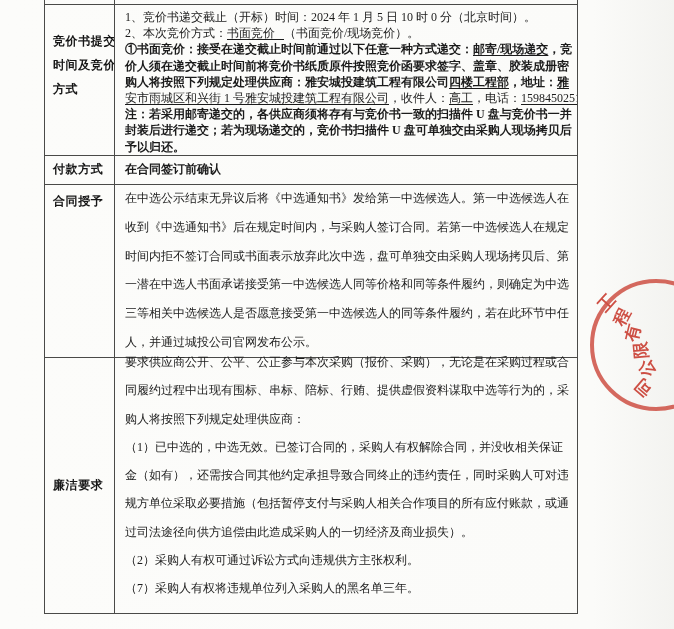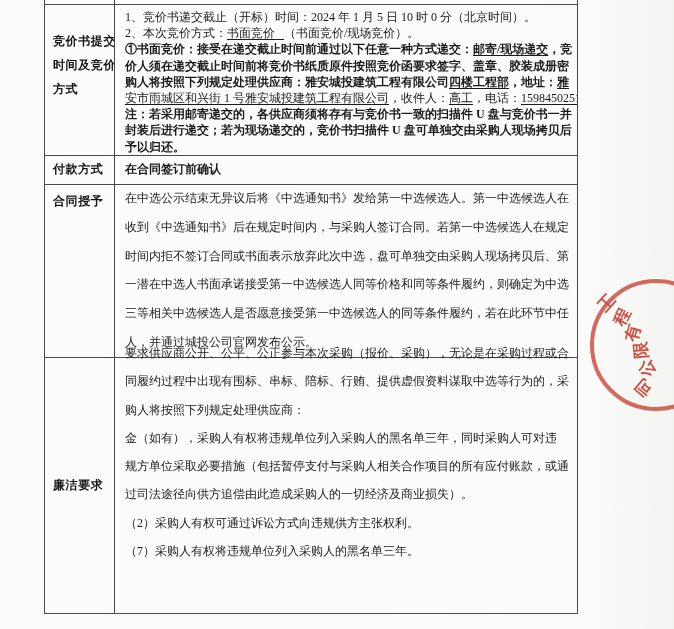--- a/index.html
+++ b/index.html
@@ -39,21 +39,21 @@
     padding-left:10px;box-sizing:border-box;
     color:#1b1b1b;
   }
   .lab-r1{top:4px;height:151px;padding-top:13px;line-height:24px;margin-top:12px;}
   .lab-r2{top:155px;height:29px;display:flex;align-items:center;}
   .lab-r3{top:184px;height:173px;padding-top:9px;}
   .lab-r4{top:357px;height:256px;display:flex;align-items:center;}
   .con-r1{top:4px;height:151px;padding-top:5px;line-height:16.2px;}
   .con-r2{top:155px;height:29px;display:flex;align-items:center;}
   .con-r3{top:184px;height:173px;line-height:28.8px;}
-  .con-r4{top:338px;height:256px;padding-top:1px;line-height:28.3px;}
+  .con-r4{top:347px;height:256px;padding-top:1px;line-height:28.3px;}
   .line{white-space:pre;}
   .seg-b{font-weight:700;margin-top:48px;}
   .seg-u{text-decoration:underline;text-underline-offset:2px;}
   .stamp-svg{position:absolute;left:582px;top:272px;opacity:0.88;}
 </style>
 </head>
 <body>
 
 <div class="page">
   <div class="doc-table">
@@ -104,21 +104,22 @@
         <div class="line"><span>人，并通过城投公司官网发布公示。</span></div>
       </div>
 
     <div class="cell label-cell lab-r4">
         <div class="line"><span>廉洁要求</span></div>
       </div>
     <div class="cell content-cell con-r4">
         <div class="line"><span>要求供应商公开、公平、公正参与本次采购（报价、采购），无论是在采购过程或合</span></div>
         <div class="line"><span>同履约过程中出现有围标、串标、陪标、行贿、提供虚假资料谋取中选等行为的，采</span></div>
         <div class="line"><span>购人将按照下列规定处理供应商：</span></div>
-        <div class="line"><span>金（如有），采购人有权将违规单位列入采购人的黑名单三年，同时采购人可对违</span></div>
+        <div class="line"><span>（1）已中选的，中选无效。已签订合同的，采购人有权解除合同，并没收相关保证</span></div>
+        <div class="line"><span>金（如有），还需按合同其他约定承担导致合同终止的违约责任，同时采购人可对违</span></div>
         <div class="line"><span>规方单位采取必要措施（包括暂停支付与采购人相关合作项目的所有应付账款，或通</span></div>
         <div class="line"><span>过司法途径向供方追偿由此造成采购人的一切经济及商业损失）。</span></div>
         <div class="line"><span>（2）采购人有权可通过诉讼方式向违规供方主张权利。</span></div>
         <div class="line"><span>（7）采购人有权将违规单位列入采购人的黑名单三年。</span></div>
       </div>
   </div>
 
   <svg class="stamp-svg" width="92" height="144" viewBox="0 0 92 144" id="seal-svg">
     <circle id="seal-ring" cx="74" cy="73" r="64" fill="none" stroke-width="4" opacity="0.85" stroke="#c8382c"></circle>
     <g id="seal-chars">

